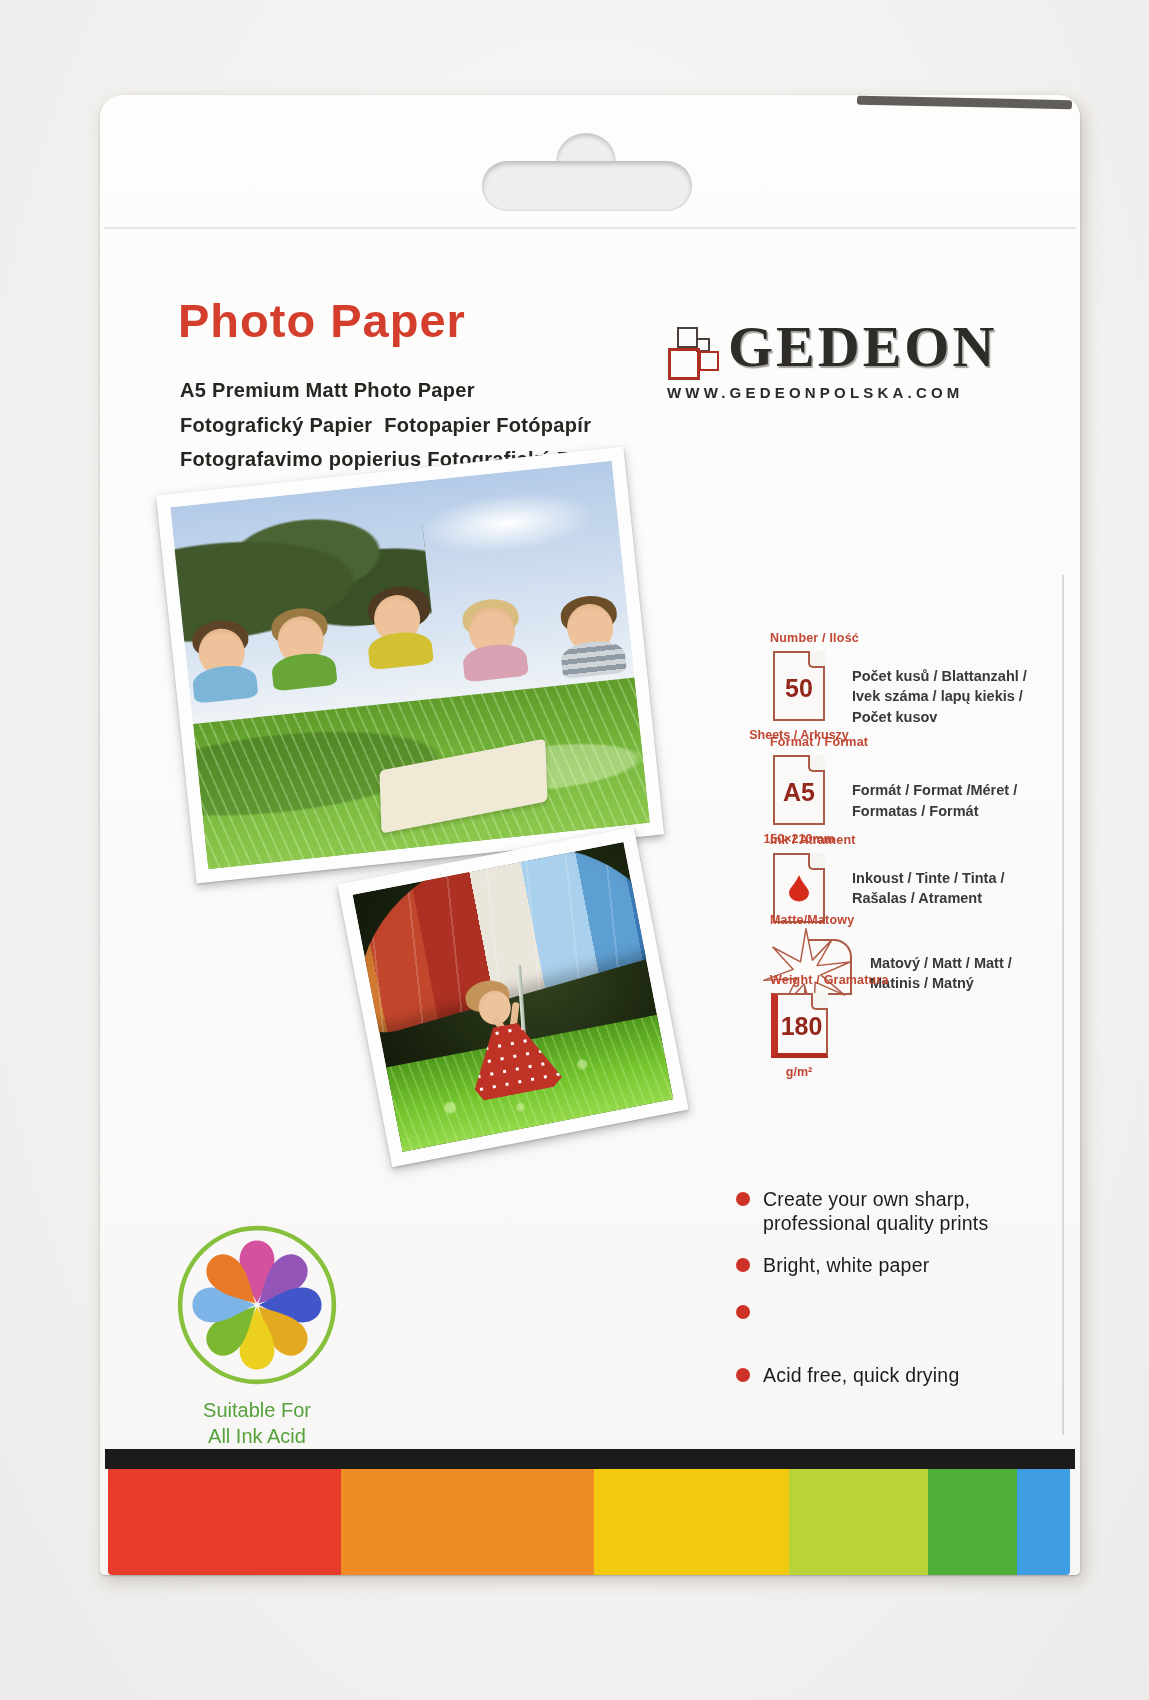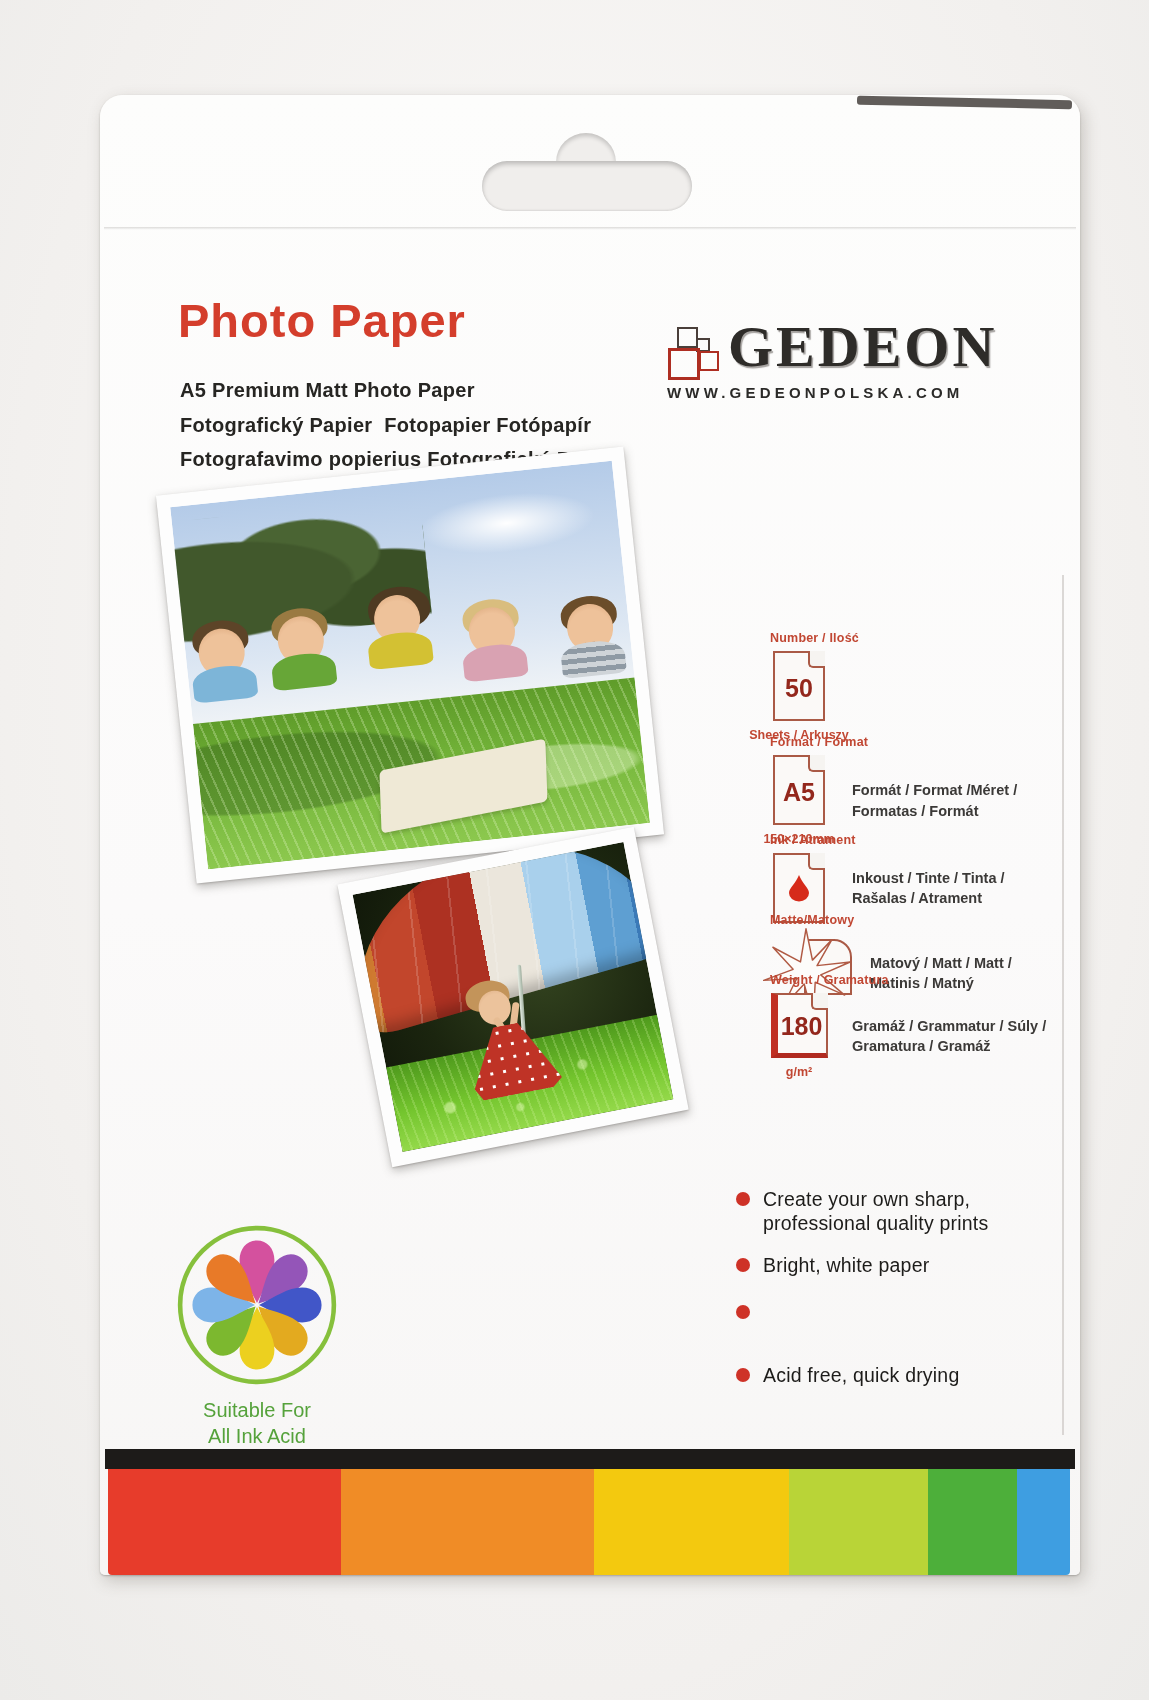--- a/index.html
+++ b/index.html
@@ -209,20 +209,23 @@
 
   <div class="spec s1">
     <div class="spec-label">Number / Ilość</div>
     <div class="spec-row">
       <div class="icon-col">
         <div class="paper-icon">
           <span class="paper-value">50</span>
         </div>
         <div class="spec-sub">Sheets / Arkuszy</div>
       </div>
+      <div class="spec-desc">Počet kusů / Blattanzahl /
+Ivek száma / lapų kiekis /
+Počet kusov</div>
     </div>
   </div>
 
   <div class="spec s2">
     <div class="spec-label">Format / Format</div>
     <div class="spec-row">
       <div class="icon-col">
         <div class="paper-icon">
           <span class="paper-value">A5</span>
         </div>
@@ -266,22 +269,20 @@
 
   <div class="spec s5">
     <div class="spec-label">Weight / Gramatura</div>
     <div class="spec-row">
       <div class="icon-col">
         <div class="paper-icon weight">
           <span class="paper-value">180</span>
         </div>
         <div class="spec-sub">g/m²</div>
       </div>
-      <div class="spec-desc">Gramáž / Grammatur / Súly /
-Gramatura / Gramáž</div>
     </div>
   </div>
 
   <div class="feature f1">
     <div class="dot" style="background: rgb(206, 50, 39);"></div>
     <div class="txt">Create your own sharp,
 professional quality prints</div>
   </div>
   <div class="feature f2">
     <div class="dot" style="background: rgb(206, 50, 39);"></div>

